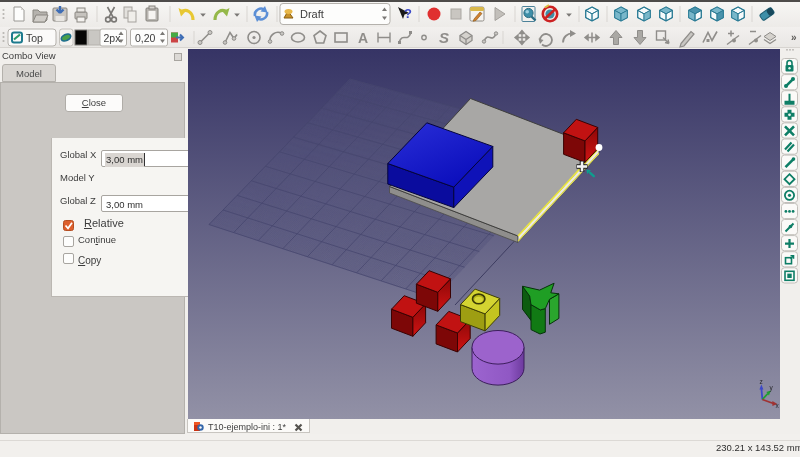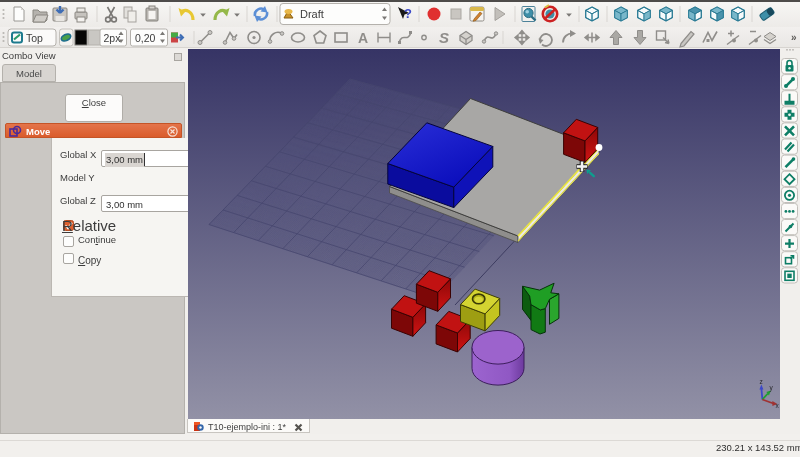--- a/index.html
+++ b/index.html
@@ -309,33 +309,22 @@
       <line x1="503" y1="4" x2="503" y2="17" stroke="#d8d5d1" stroke-width="1"></line>
     </svg>
 </div>
 
 <div class="abs" style="left:0;top:48px;width:186px;height:386px;background:#f1efec;">
   <div class="abs" style="left:2px;top:1.5px;font-size:9.5px;color:#3c3c3c;">Combo View</div>
   <div class="abs" style="left:174px;top:5px;width:8px;height:8px;border:1px solid #a8a5a0;background:#dcd9d5;"></div>
   <div class="abs" style="left:2px;top:16px;width:54px;height:18px;background:#d8d5d1;border:1px solid #b4b1ac;border-radius:3px 3px 0 0;font-size:9.5px;color:#4a4a4a;text-align:center;line-height:17px;">Model</div>
   <div class="abs" style="left:37px;top:15px;width:20px;height:19px;background:#f4f2ef;border:1px solid #b4b1ac;border-bottom:none;border-radius:3px 3px 0 0;font-size:9.5px;color:#2e2e2e;text-align:center;line-height:18px;margin-top:32px;">Tasks</div>
   <div class="abs" style="left:0px;top:34px;width:185px;height:352px;background:#cac7c3;border:1px solid #b4b1ac;">
-    <div class="abs" style="left:64px;top:11px;width:58px;height:28px;background:#fcfbfa;border:1px solid #b0ada8;border-radius:3px;font-size:9.5px;color:#3c3c3c;text-align:center;line-height:16px;"><u>C</u>lose</div>
+    <div class="abs" style="left:64px;top:11px;width:58px;height:18px;background:#fcfbfa;border:1px solid #b0ada8;border-radius:3px;font-size:9.5px;color:#3c3c3c;text-align:center;line-height:16px;"><u>C</u>lose</div>
 
-    <div class="abs" style="left:4px;top:40px;width:177px;height:15px;background:linear-gradient(#e4744a,#da5c2c);border:1px solid #c45427;border-radius:2px 2px 0 0;">
-      <svg class="abs" style="left:3px;top:1px;" width="13" height="13">
-          <rect x="1" y="4" width="7" height="7" fill="none" stroke="#4a2a9a" stroke-width="1.6"></rect>
-          <circle cx="8" cy="5" r="3.5" fill="none" stroke="#4a2a9a" stroke-width="1.6"></circle>
-        </svg>
-      <span class="abs" style="left:20px;top:2px;font-size:9.5px;font-weight:bold;color:#ffffff;">Move</span>
-      <svg class="abs" style="left:161px;top:2px;" width="11" height="11">
-          <circle cx="5.5" cy="5.5" r="4.6" fill="none" stroke="#f6e2d8" stroke-width="1.2"></circle>
-          <path d="M3.5 3.5 l4 4 m0 -4 l-4 4" stroke="#f6e2d8" stroke-width="1.2"></path>
-        </svg>
-    </div>
     <div class="abs" style="left:4px;top:55px;width:183px;height:159px;background:#f6f5f2;border:1px solid #bbb7b2;border-top:none;margin-left:46px;">
       <div class="abs" style="left:8px;top:11px;font-size:9.5px;color:#3c3c3c;">Global X</div>
       <div class="abs" style="left:49px;top:12px;width:116px;height:17px;background:#ffffff;border:1px solid #a8a5a0;border-radius:2px;">
         <span class="abs" style="left:3px;top:2px;font-size:9.5px;color:#2e2e2e;background:#d9d5d1;padding:1px 1px 2px 1px;">3,00 mm</span>
         <span class="abs" style="left:42px;top:2px;width:1px;height:13px;background:#333;"></span>
         <svg class="abs" style="left:101px;top:3px;" width="12" height="12">
             <circle cx="6" cy="6" r="5.5" fill="#2eb82e"></circle>
             <path d="M3 6 l2 2.4 4 -4.6" stroke="#fff" stroke-width="1.6" fill="none"></path>
           </svg>
       </div>
@@ -345,21 +334,21 @@
         <span class="abs" style="left:4px;top:3px;font-size:9.5px;color:#2e2e2e;">3,00 mm</span>
         <svg class="abs" style="left:101px;top:3px;" width="12" height="12">
             <circle cx="6" cy="6" r="5.5" fill="#2eb82e"></circle>
             <path d="M3 6 l2 2.4 4 -4.6" stroke="#fff" stroke-width="1.6" fill="none"></path>
           </svg>
       </div>
       <svg class="abs" style="left:11px;top:82px;" width="12" height="12">
           <rect x="0.5" y="0.5" width="10" height="10" rx="2" fill="#dd5f2d" stroke="#b54e22"></rect>
           <path d="M2.5 5.5 l2.5 2.8 4 -5.6" stroke="#fff" stroke-width="1.7" fill="none"></path>
         </svg>
-      <div class="abs" style="left:10px;top:79px;font-size:15px;color:#3c3c3c;"><u>R</u>elative</div>
+      <div class="abs" style="left:32px;top:79px;font-size:11px;color:#3c3c3c;"><u>R</u>elative</div>
       <div class="abs" style="left:11px;top:98px;width:11px;height:11px;background:#fdfdfc;border:1px solid #a8a5a0;border-radius:2px;"></div>
       <div class="abs" style="left:26px;top:95.5px;font-size:9.5px;color:#3c3c3c;">Con<u>t</u>inue</div>
       <div class="abs" style="left:11px;top:114.5px;width:11px;height:11px;background:#fdfdfc;border:1px solid #a8a5a0;border-radius:2px;"></div>
       <div class="abs" style="left:26px;top:117px;font-size:10px;color:#3c3c3c;"><u>C</u>opy</div>
     </div>
   </div>
 </div>
 
 <div class="abs" style="left:188px;top:49px;width:592px;height:370px;">
   <svg width="592" height="370">

